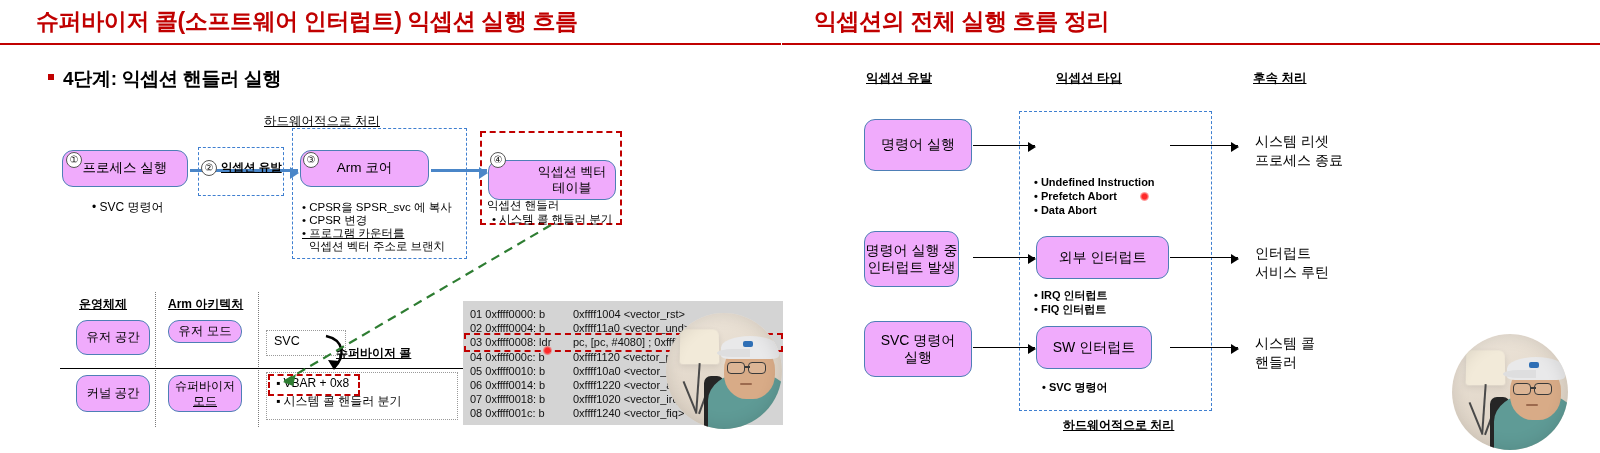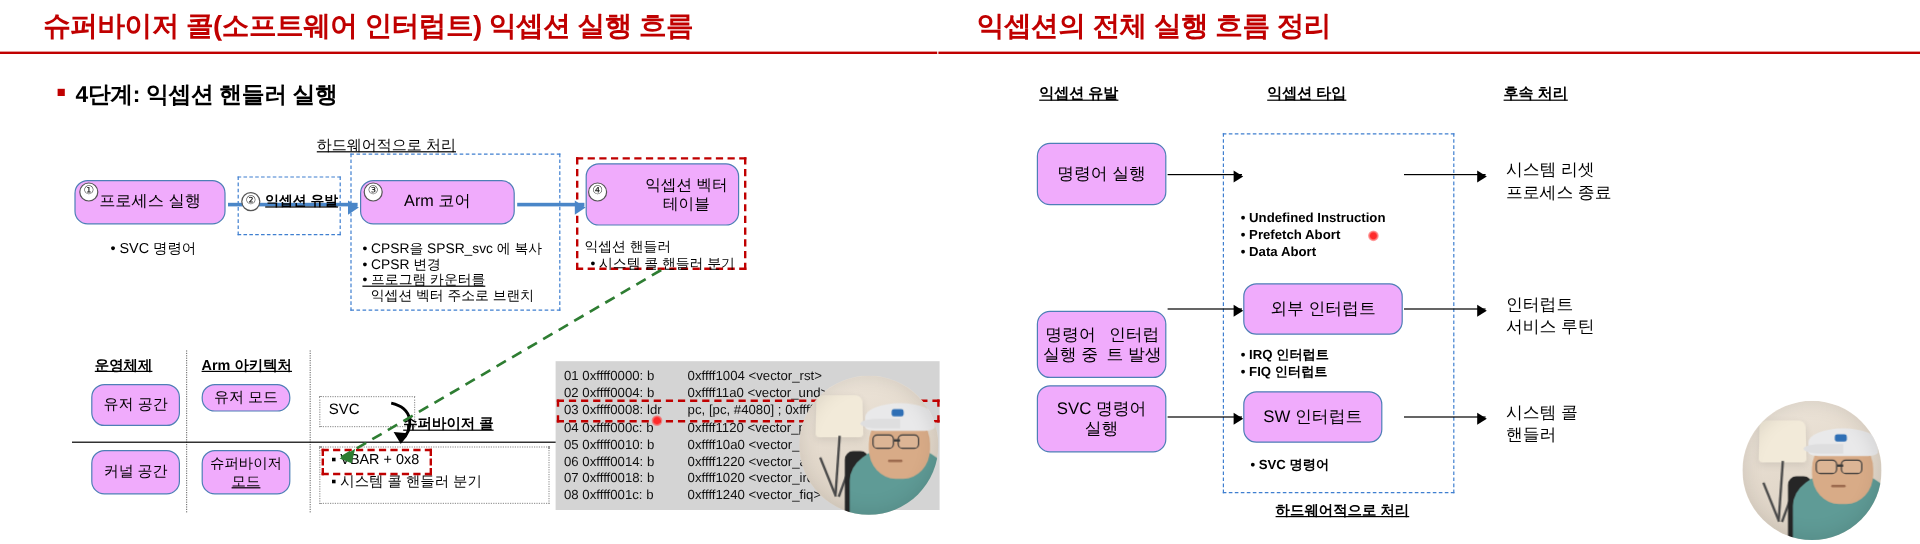--- a/index.html
+++ b/index.html
@@ -209,21 +209,21 @@
 
   <div class="rbox" style="left:300px; top:150px; width:129px; height:37px; font-size:13.5px;">Arm 코어</div>
   <div class="circnum" style="left:303px; top:152px;">③</div>
   <div class="abs" style="left:302px; top:200px; font-size:11.5px;">• CPSR을 SPSR_svc 에 복사</div>
   <div class="abs" style="left:302px; top:213px; font-size:11.5px;">• CPSR 변경</div>
   <div class="abs ul" style="left:302px; top:226px; font-size:11.5px;">• 프로그램 카운터를</div>
   <div class="abs" style="left:309px; top:239px; font-size:11.5px;">익셉션 벡터 주소로 브랜치</div>
 
   <div class="arrow-blue" style="left:431px; top:169px; width:56px;"></div>
 
-  <div class="rbox" style="left:488px; top:136px; width:128px; height:52px; font-size:13px; flex-direction:column;padding-left:40px;">
+  <div class="rbox" style="left:488px; top:160px; width:128px; height:40px; font-size:13px; flex-direction:column;padding-left:40px;">
     <span>익셉션 벡터</span>
     <span>테이블</span>
   </div>
   <div class="circnum" style="left:490px; top:152px;">④</div>
   <div class="abs" style="left:487px; top:198px; font-size:11.5px;">익셉션 핸들러</div>
   <div class="abs" style="left:492px; top:212px; font-size:11.5px;">• 시스템 콜 핸들러 분기</div>
 
   <div class="abs ul" style="left:79px; top:296px; font-size:12px; font-weight:bold;">운영체제</div>
   <div class="abs ul" style="left:168px; top:296px; font-size:12px; font-weight:bold;">Arm 아키텍처</div>
 
@@ -301,21 +301,21 @@
   <div class="rbox" style="left:864px; top:119px; width:108px; height:52px; font-size:14px;">명령어 실행</div>
   <div class="arrow-blk" style="left:973px; top:145px; width:62px;"></div>
   <div class="abs" style="left:1034px; top:176px; font-size:11px; font-weight:bold;">• Undefined Instruction</div>
   <div class="abs" style="left:1034px; top:190px; font-size:11px; font-weight:bold;">• Prefetch Abort</div>
   <div class="abs" style="left:1034px; top:204px; font-size:11px; font-weight:bold;">• Data Abort</div>
   <div class="laser" style="left:1140px; top:192px;"></div>
   <div class="arrow-blk" style="left:1170px; top:145px; width:68px;"></div>
   <div class="abs" style="left:1255px; top:133px; font-size:14px;">시스템 리셋</div>
   <div class="abs" style="left:1255px; top:152px; font-size:14px;">프로세스 종료</div>
 
-  <div class="rbox" style="left:864px; top:231px; width:108px; height:56px; font-size:14px; flex-direction:row;margin-top:28px;">
+  <div class="rbox" style="left:864px; top:231px; width:95px; height:56px; font-size:14px; flex-direction:column;">
     <span>명령어 실행 중</span>
     <span>인터럽트 발생</span>
   </div>
   <div class="arrow-blk" style="left:973px; top:257px; width:62px;"></div>
   <div class="rbox" style="left:1036px; top:236px; width:133px; height:43px; font-size:14px;">외부 인터럽트</div>
   <div class="abs" style="left:1034px; top:288px; font-size:11px; font-weight:bold;">• IRQ 인터럽트</div>
   <div class="abs" style="left:1034px; top:302px; font-size:11px; font-weight:bold;">• FIQ 인터럽트</div>
   <div class="arrow-blk" style="left:1170px; top:257px; width:68px;"></div>
   <div class="abs" style="left:1255px; top:245px; font-size:14px;">인터럽트</div>
   <div class="abs" style="left:1255px; top:264px; font-size:14px;">서비스 루틴</div>

